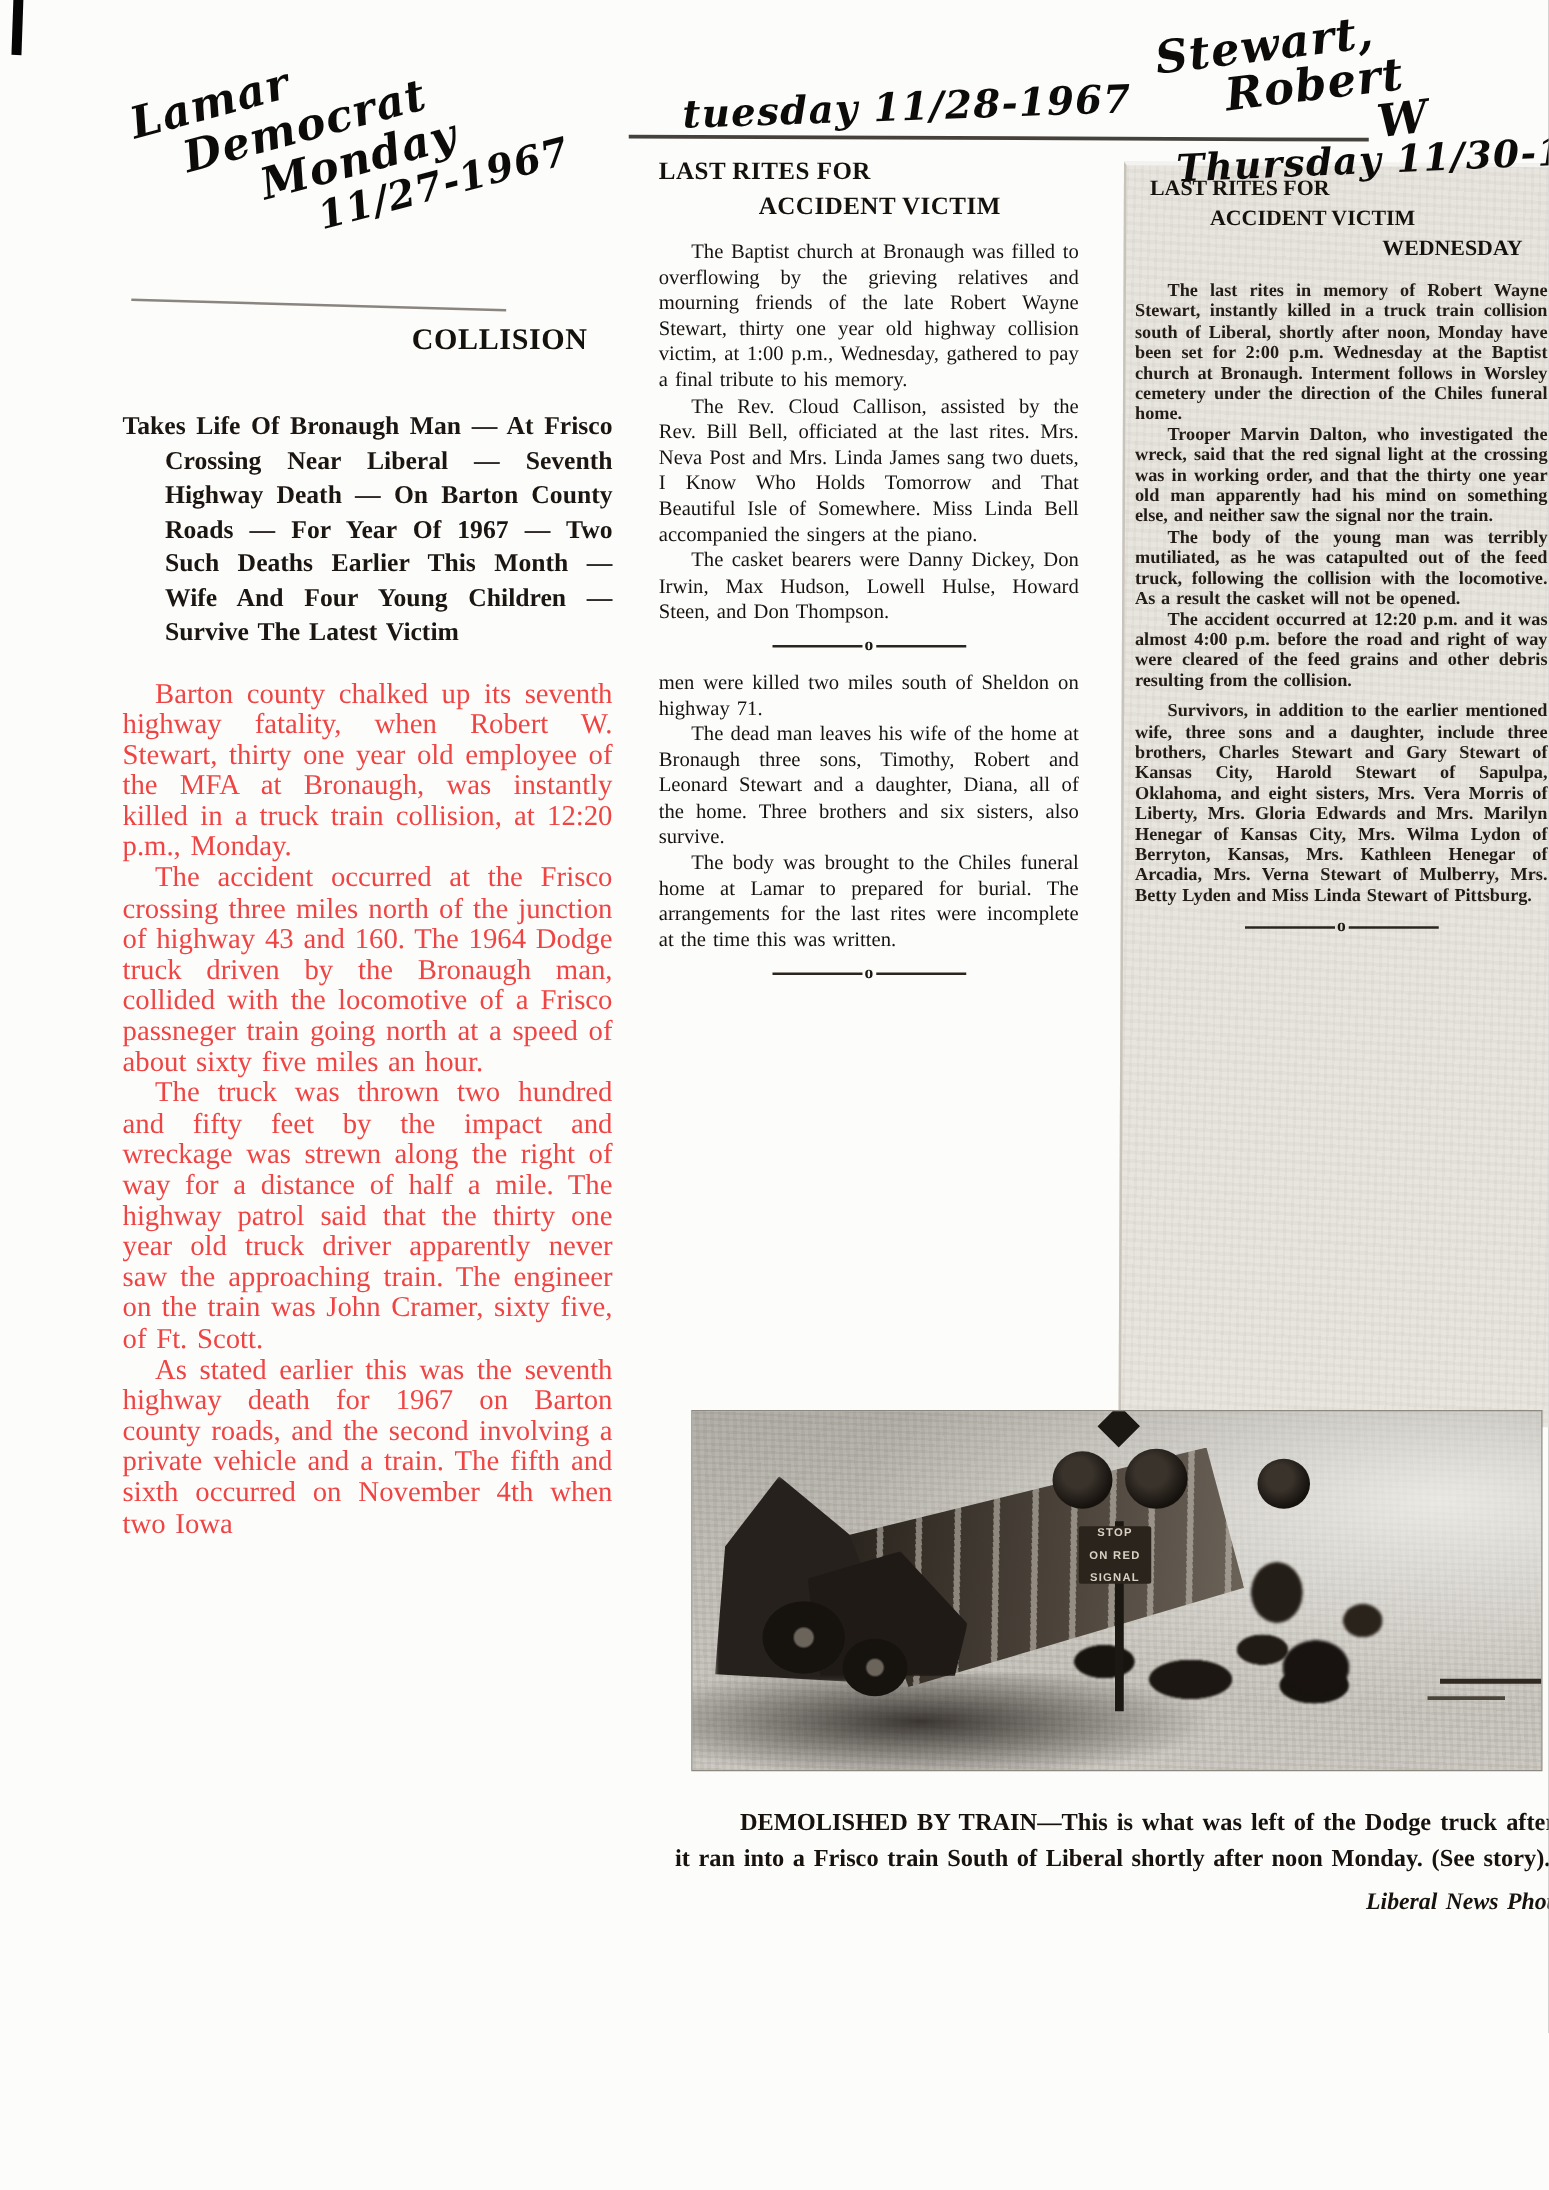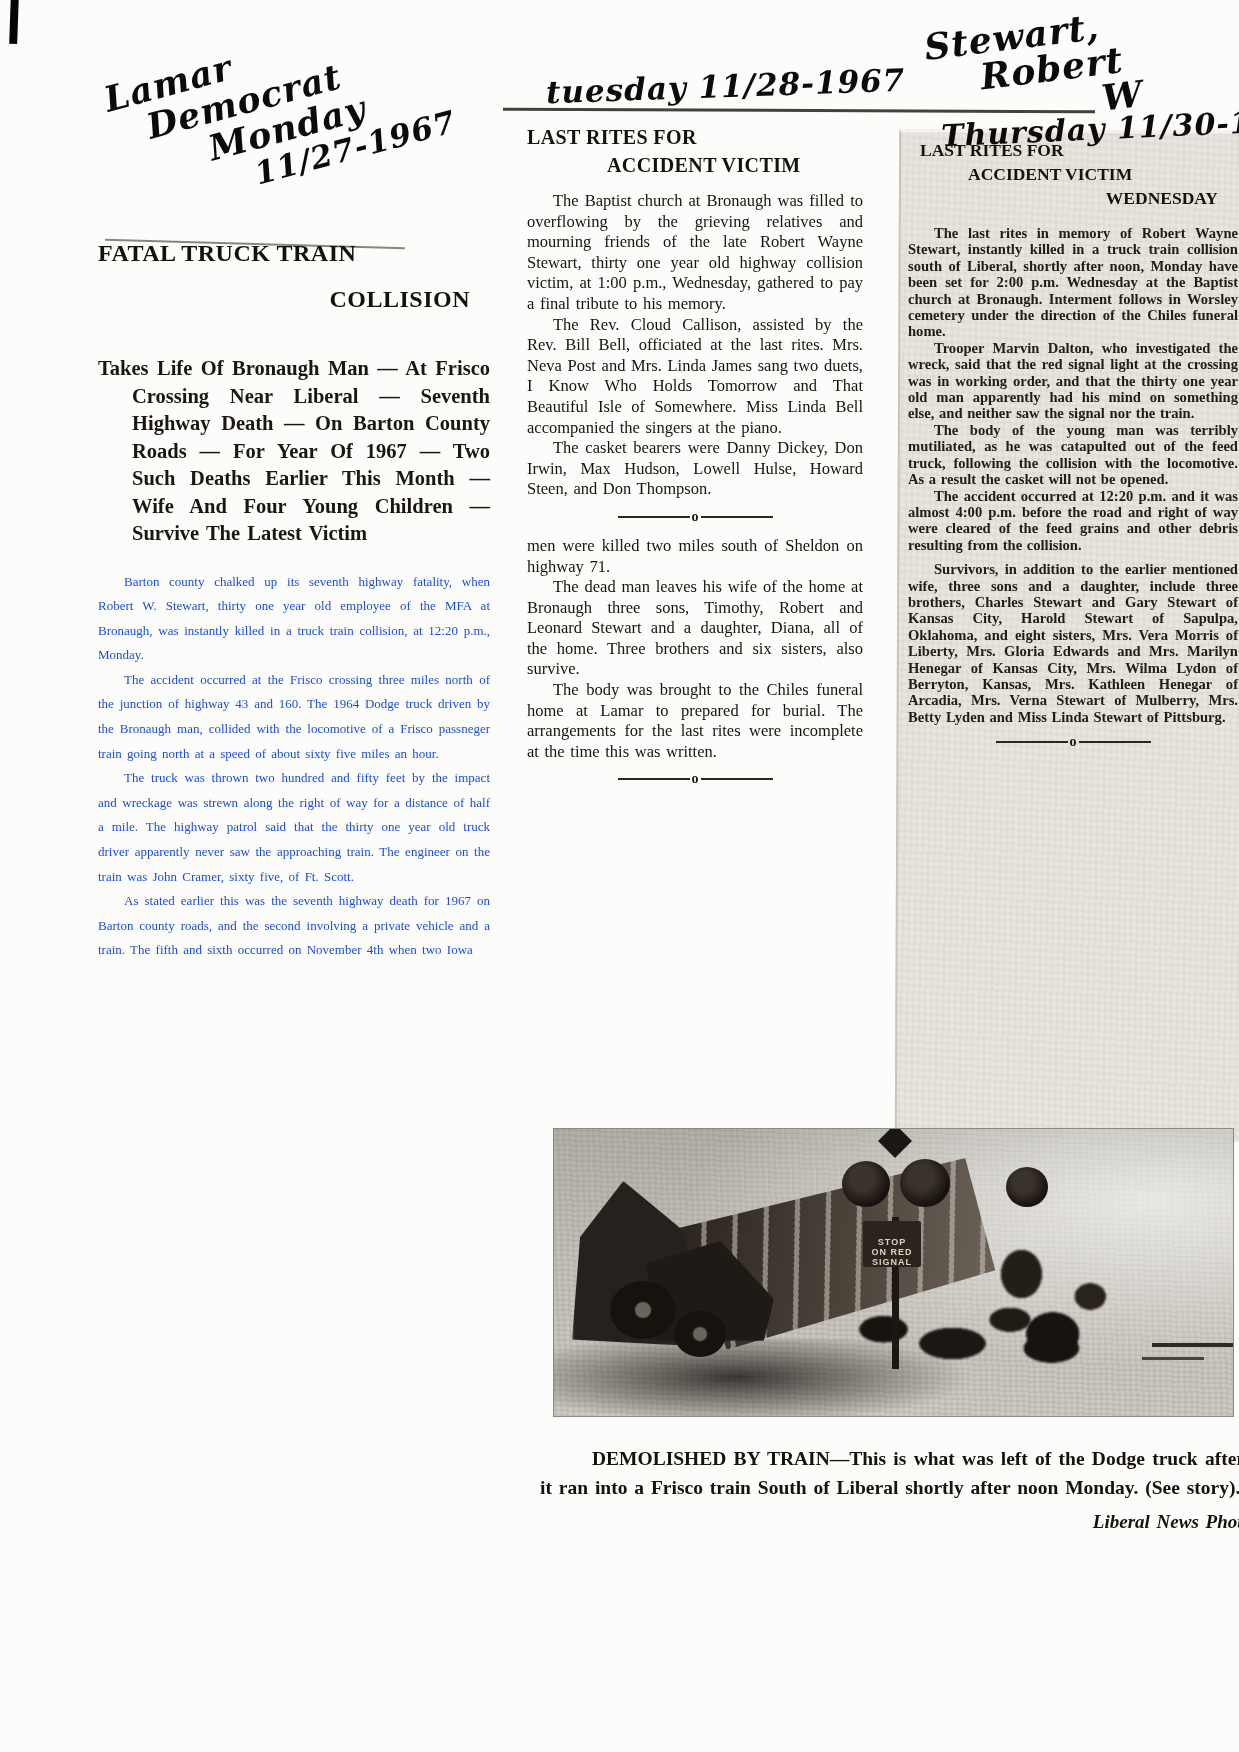--- a/index.html
+++ b/index.html
@@ -40,21 +40,21 @@
   .col-left .hl1{font-size:24px;letter-spacing:.5px;}
   .col-left .hl2{font-size:24px;letter-spacing:.5px;text-align:right;padding-right:20px;margin-top:19px;}
   .col-mid .hl1{font-size:20px;letter-spacing:.4px;}
   .col-mid .hl2{font-size:20px;letter-spacing:.4px;margin-left:80px;margin-top:5px;}
   .col-right .hl1{font-size:17.5px;margin-left:12px;}
   .col-right .hl2{font-size:17.5px;margin-left:60px;margin-top:3px;}
   .col-right .hl3{font-size:17.5px;text-align:right;padding-right:20px;margin-top:3px;}
   .subhead{margin-top:42px;font-weight:bold;font-size:20.5px;line-height:27.5px;padding-left:34px;text-indent:-34px;text-align:justify;word-spacing:2px;}
   
   .bp{margin:0;text-align:justify;text-indent:26px;}
-  .col-left .body{margin-top:22px;font-size:13px;line-height:24.6px;word-spacing:2px;color:#1d4ed8;}
+  .col-left .body{margin-top:22px;font-size:23px;line-height:24.6px;word-spacing:2px;color:#ef4444;}
   .col-mid .body{margin-top:14px;font-size:16.5px;line-height:20.6px;word-spacing:1.5px;color:#181310;}
   .col-right .body{margin-top:16px;font-size:14.6px;line-height:16.4px;word-spacing:1px;font-weight:bold;color:#221c15;}
   .noindent{text-indent:0;}
   .gap-top{margin-top:8px;}
   
   .divider{display:flex;align-items:center;justify-content:center;margin:12px 0 14px;}
   .divider::before,.divider::after{content:"";width:72px;height:2px;background:#2b251f;}
   .divider .o{font-weight:bold;font-size:14px;line-height:10px;padding:0 2px;color:#1b1612;}
   
   .photo{position:absolute;left:553px;top:1128px;width:679px;height:287px;z-index:2;overflow:hidden;
@@ -89,21 +89,21 @@
       radial-gradient(ellipse 26px 22px at 85% 45%, #2a231c 60%, transparent 61%);}
   .ground-shadow{left:-12px;top:210px;width:430px;height:85px;
     background:radial-gradient(ellipse at 45% 45%, rgba(24,19,15,.8), rgba(24,19,15,0) 70%);}
   .signal-pole{left:338px;top:88px;width:7px;height:152px;background:#1b1713;}
   .signal-top{left:329px;top:0px;width:24px;height:24px;background:#1b1713;transform:rotate(45deg);filter:blur(.5px);}
   .light{border-radius:50%;background:radial-gradient(circle at 42% 38%, #3a332c 0 30%, #15110d 70%);}
   .light1{left:288px;top:32px;width:48px;height:46px;}
   .light2{left:346px;top:30px;width:50px;height:48px;}
   .light3{left:452px;top:38px;width:42px;height:40px;}
   .sign{left:309px;top:92px;width:58px;height:46px;background:#2b241d;border-radius:2px;
-    display:flex;flex-direction:column;align-items:center;justify-content:flex-end;filter:blur(.3px);}
+    display:flex;flex-direction:column;align-items:center;justify-content:space-between;filter:blur(.3px);}
   .sign div{font-family:"Liberation Sans",sans-serif;font-size:9px;line-height:10px;font-weight:bold;color:#d9d2c4;letter-spacing:1px;}
   .fence1{left:598px;top:214px;width:81px;height:4px;background:#2f2922;}
   .fence2{left:588px;top:228px;width:62px;height:3px;background:#4a433a;}
   
   .caption{position:absolute;left:540px;top:1444px;width:705px;z-index:2;
     font-size:19.5px;line-height:29px;font-weight:bold;text-align:justify;text-indent:52px;word-spacing:2px;color:#17120e;}
   .credit{width:712px;text-align:right;font-style:italic;font-size:19px;margin-top:5px;text-indent:0;}
 </style>
 </head>
 <body>
@@ -124,21 +124,20 @@
   <div class="hw hw-name">
     <div class="l1">Stewart,</div>
     <div class="l2">Robert</div>
     <div class="l3">W</div>
   </div>
   <div class="hw hw-thursday">Thursday 11/30-1967</div>
 
   <div class="clip-bg"></div>
 
   <article class="col col-left">
-    <div class="hl hl1">FATAL TRUCK TRAIN</div>
     <div class="hl hl2">COLLISION</div>
     <div class="subhead">Takes Life Of Bronaugh Man — At Frisco Crossing Near Liberal — Seventh Highway Death — On Barton County Roads — For Year Of 1967 — Two Such Deaths Earlier This Month — Wife And Four Young Children — Survive The Latest Victim</div>
     <div class="body">
       <p class="bp">Barton county chalked up its seventh highway fatality, when Robert W. Stewart, thirty one year old employee of the MFA at Bronaugh, was instantly killed in a truck train collision, at 12:20 p.m., Monday.</p>
       <p class="bp">The accident occurred at the Frisco crossing three miles north of the junction of highway 43 and 160. The 1964 Dodge truck driven by the Bronaugh man, collided with the locomotive of a Frisco passneger train going north at a speed of about sixty five miles an hour.</p>
       <p class="bp">The truck was thrown two hundred and fifty feet by the impact and wreckage was strewn along the right of way for a distance of half a mile. The highway patrol said that the thirty one year old truck driver apparently never saw the approaching train. The engineer on the train was John Cramer, sixty five, of Ft. Scott.</p>
       <p class="bp">As stated earlier this was the seventh highway death for 1967 on Barton county roads, and the second involving a private vehicle and a train. The fifth and sixth occurred on November 4th when two Iowa</p>
     </div>
   </article>
 

